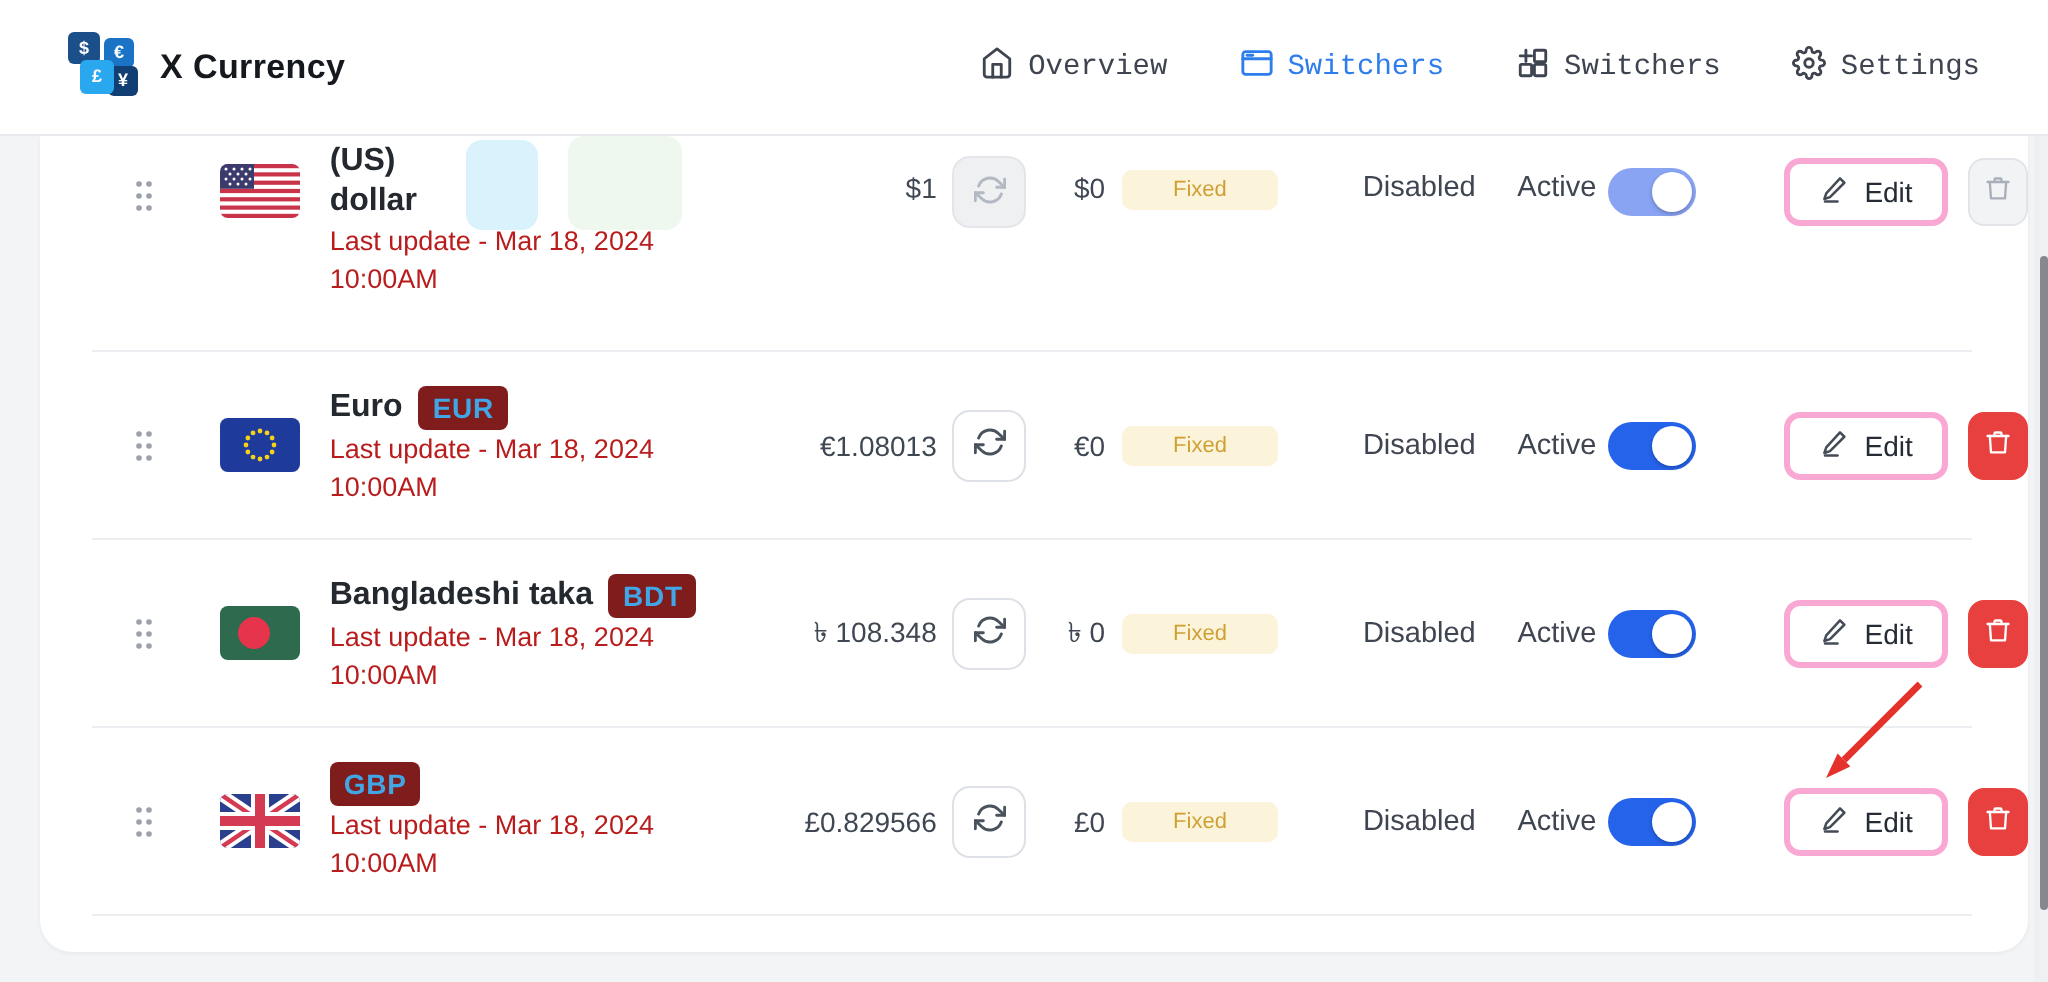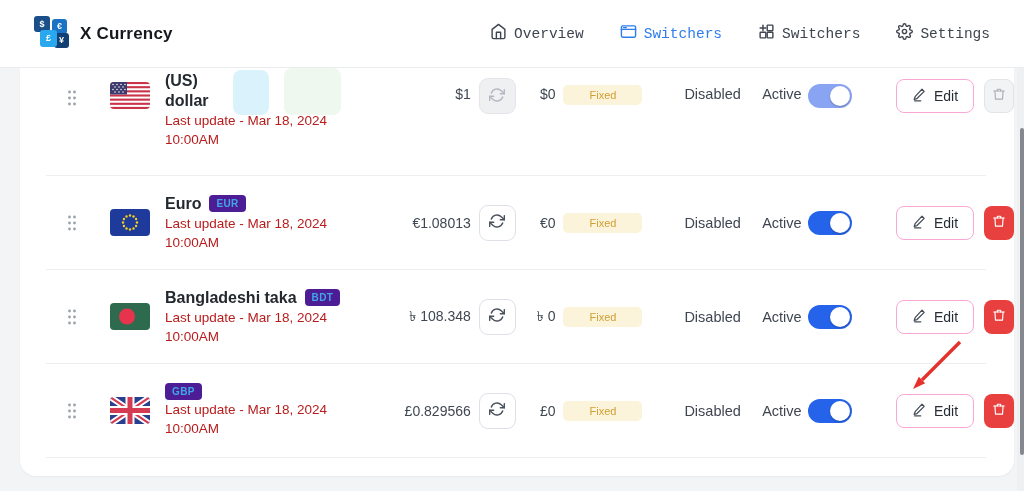--- a/index.html
+++ b/index.html
@@ -42,21 +42,21 @@
   .row--first .c-toggle { margin-top:16px; }
   .row--first .c-edit, .row--first .c-del { margin-top:11px; }
 
   .c-handle { margin-left:46px; width:12px; display:flex; justify-content:center; cursor:grab; }
   .c-flag { margin-left:32px; width:40px; height:27px; border-radius:4px; overflow:hidden;
             box-shadow:inset 0 0 0 .5px rgba(0,0,0,.10); flex:none; }
   .c-flag svg { display:block; }
   .c-name { margin-left:15px; width:225px; }
   .cur-title-line { display:flex; align-items:center; gap:8px; }
   .cur-title { font-size:16px; font-weight:700; color:#23292f; line-height:20px; white-space:pre-line; }
-  .cur-code { font-size:10px; font-weight:700; color:#41a6e6; background:#4c1d95; padding:3px 7px;
+  .cur-code { font-size:14px; font-weight:700; color:#41a6e6; background:#7f1d1d; padding:3px 7px;
               border-radius:4px; letter-spacing:.4px; }
   .cur-code:empty { display:none; }
   .cur-sub { font-size:13.5px; color:#b91c1c; line-height:19px; }
   .cur-sub:first-of-type { margin-top:4px; }
 
   .c-rate { width:82px; text-align:right; font-size:14px; color:#3f4752; }
   .c-refresh { margin-left:8px; width:37px; height:36px; border-radius:9px; border:1px solid #dde0e6;
                background:#fff; display:flex; align-items:center; justify-content:center; cursor:pointer; }
   .c-refresh svg { stroke:#4a525e; }
   .c-refresh--disabled { background:#eef0f2; border-color:#e3e5e9; cursor:default; }
@@ -64,21 +64,21 @@
   .c-fixed-amt { width:40px; text-align:right; font-size:14px; color:#3f4752; }
   .c-fixed-badge { margin-left:8px; font-size:11px; font-weight:500; color:#cf9f33; background:#fcf4da;
                    padding:4px 26px; border-radius:5px; }
   .c-status { margin-left:42px; width:66px; font-size:14.5px; color:#3f4652; }
   .c-active-label { margin-left:12px; width:42px; font-size:14.5px; color:#3f4652; }
   .c-toggle { margin-left:4px; width:44px; height:24px; border-radius:12px; background:#2563eb;
               position:relative; cursor:pointer; flex:none; }
   .c-toggle .knob { position:absolute; top:2px; right:2px; width:20px; height:20px; border-radius:50%;
                     background:#fff; box-shadow:0 1px 2px rgba(0,0,0,.25); }
   .toggle--muted { background:#8aa4f4; }
-  .c-edit { margin-left:44px; height:34px; padding:0 15px; border-radius:8px; border:1px solid #f9a8d4;
+  .c-edit { margin-left:44px; height:34px; padding:0 15px; border-radius:8px; border:3px solid #f9a8d4;
             background:#fff; display:flex; align-items:center; gap:7px; font-size:14px; font-weight:500;
             color:#262c35; cursor:pointer; font-family:inherit; }
   .c-edit svg { stroke:#454c57; }
   .c-del { margin-left:10px; width:30px; height:34px; border-radius:8px; border:none; background:#e8403e;
            display:flex; align-items:center; justify-content:center; cursor:pointer; }
   .c-del svg { stroke:#fff; }
   .c-del--disabled { background:#f2f3f5; border:1px solid #e2e4e8; cursor:default; }
   .c-del--disabled svg { stroke:#a9afb9; }
 
   .ph-badge { position:absolute; border-radius:8px; }

